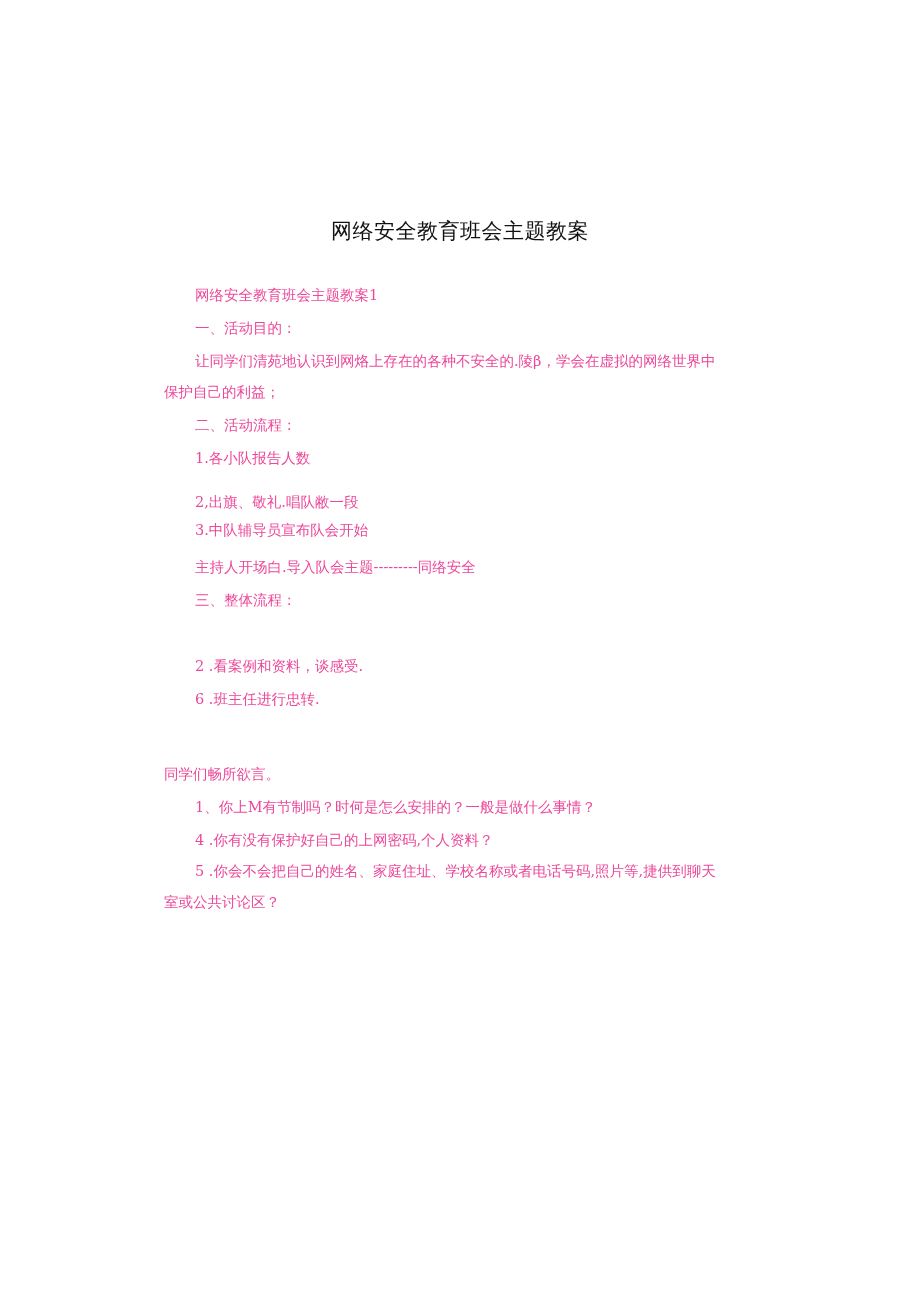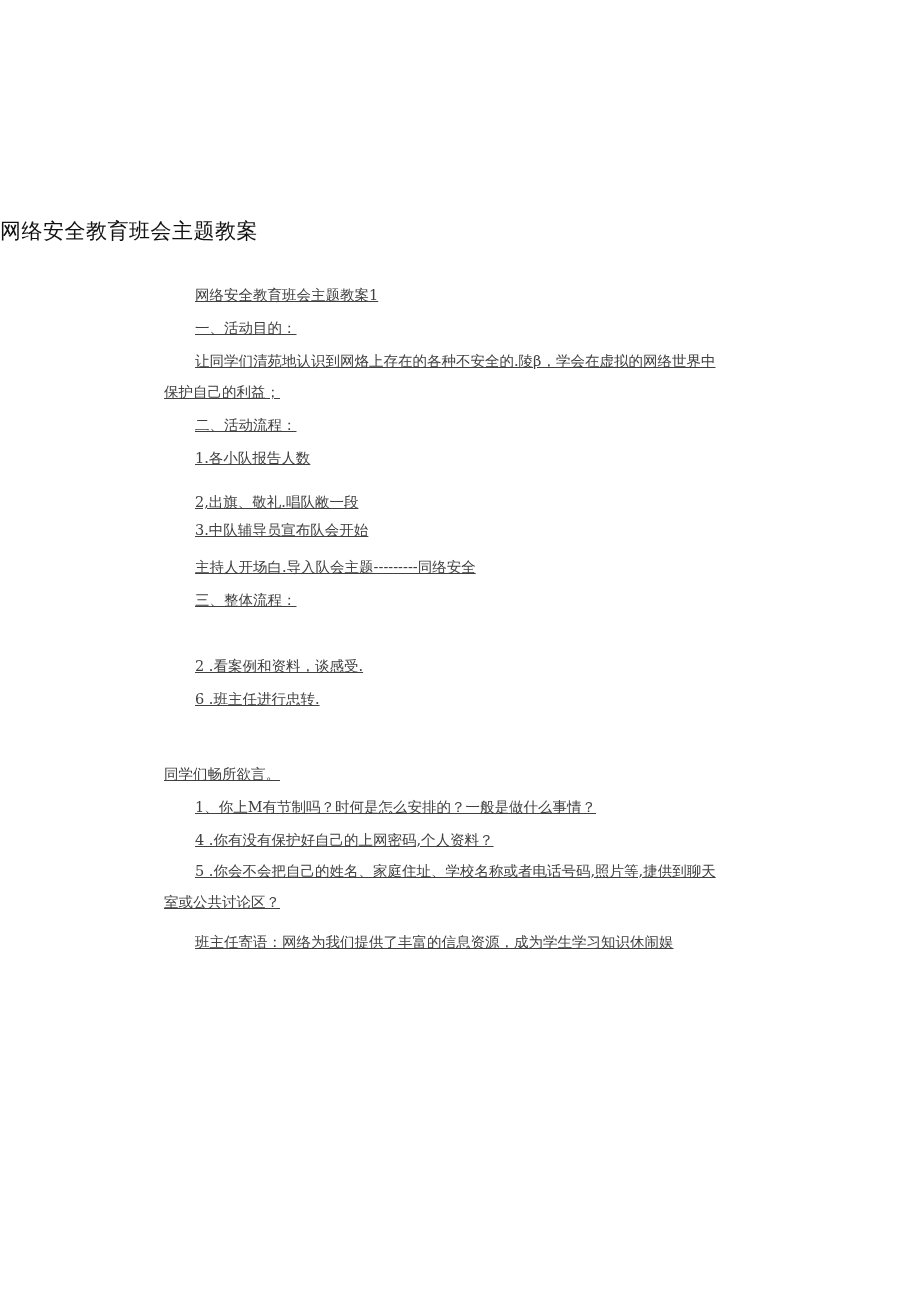--- a/index.html
+++ b/index.html
@@ -4,26 +4,26 @@
   <style>
     html, body { margin: 0; padding: 0; background: #ffffff; }
     body {
       width: 920px; height: 1301px; position: relative; overflow: hidden;
       font-family: "DejaVu Serif", "Liberation Serif", serif;
       color: #1a1a1a;
     }
     .page { position: absolute; left: 0; top: 0; width: 920px; height: 1301px; background: #fff; }
     .title {
       position: absolute; left: 0; width: 920px; top: 216px;
-      text-align: left; font-family: "DejaVu Sans", "Liberation Sans", sans-serif;
+      text-align: center; font-family: "DejaVu Sans", "Liberation Sans", sans-serif;
       font-size: 21px; line-height: 30px; color: #111; letter-spacing: 0.5px;
     }
     .line {
       position: absolute; left: 164px; width: 600px;
-      font-size: 14.5px; line-height: 20px; white-space: nowrap; color: #404040; text-decoration: underline;
+      font-size: 14.5px; line-height: 20px; white-space: nowrap; color: #ec4899;
     }
     .indent { padding-left: 31px; }
   </style>
 </head>
 <body>
 
 <div class="page">
   <div class="title">网络安全教育班会主题教案</div>
 
   <div class="line indent" style="top:285px">网络安全教育班会主题教案1</div>
@@ -36,14 +36,13 @@
   <div class="line indent" style="top:520px">3.中队辅导员宣布队会开始</div>
   <div class="line indent" style="top:557px">主持人开场白.导入队会主题---------同络安全</div>
   <div class="line indent" style="top:590px">三、整体流程：</div>
   <div class="line indent" style="top:656px">2   .看案例和资料，谈感受.</div>
   <div class="line indent" style="top:689px">6   .班主任进行忠转.</div>
   <div class="line" style="top:764px">同学们畅所欲言。</div>
   <div class="line indent" style="top:797px">1、你上M有节制吗？时何是怎么安排的？一般是做什么事情？</div>
   <div class="line indent" style="top:830px">4   .你有没有保护好自己的上网密码,个人资料？</div>
   <div class="line indent" style="top:861px">5   .你会不会把自己的姓名、家庭住址、学校名称或者电话号码,照片等,捷供到聊天</div>
   <div class="line" style="top:892px">室或公共讨论区？</div>
-  <div class="line indent" style="top:932px">班主任寄语：网络为我们提供了丰富的信息资源，成为学生学习知识休闹娱</div>
 </div>
 
 </body></html>

